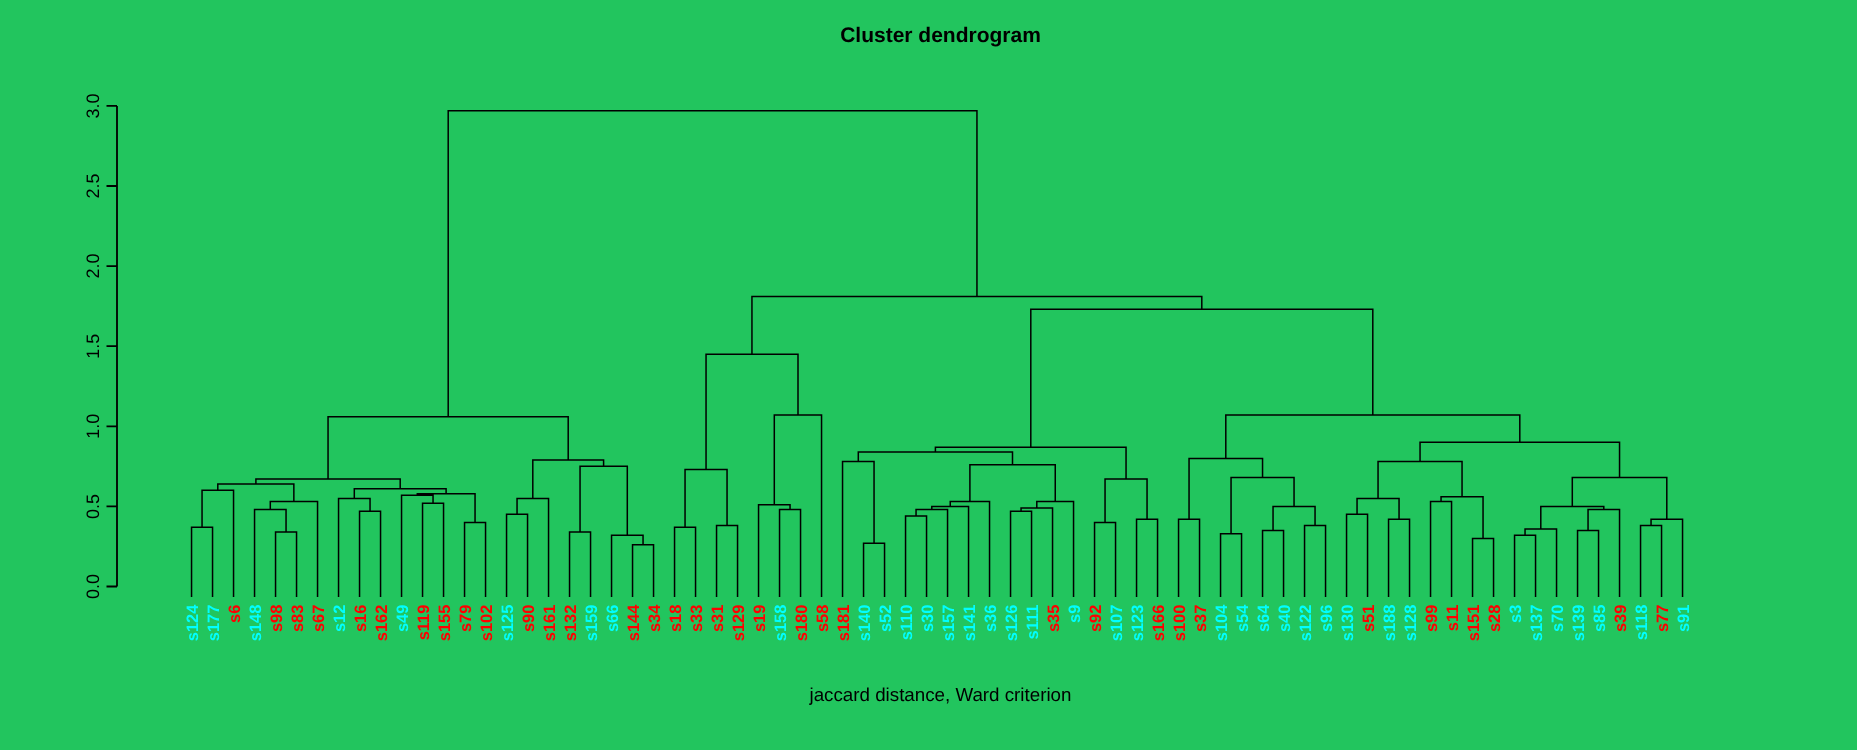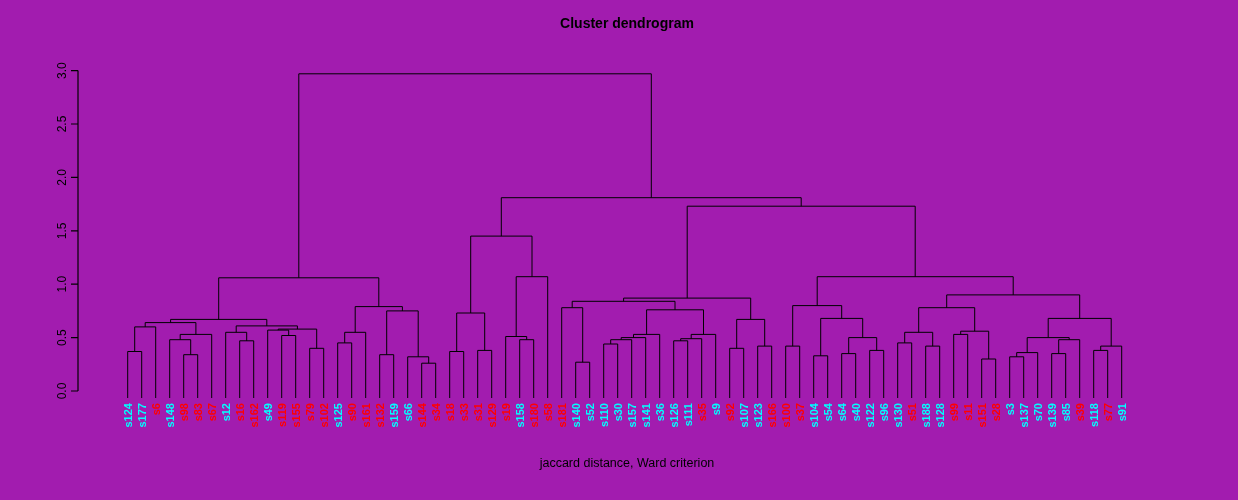--- a/index.html
+++ b/index.html
@@ -1,16 +1,16 @@
 <!DOCTYPE html>
 <html><head>
 <meta charset="utf-8">
 <style>
   html,body{margin:0;padding:0;background:#ffffff;}
-  .wrap{width:1238px;height:500px;position:relative;background:#a21caf;overflow:hidden;
+  .wrap{width:1238px;height:500px;position:relative;background:#22c55e;overflow:hidden;
         font-family:"Liberation Sans","DejaVu Sans",sans-serif;}
   svg text{font-family:"Liberation Sans","DejaVu Sans",sans-serif;}
   .title-text{font-size:14px;font-weight:bold;fill:#000000;}
   .xlab-text{font-size:12.5px;fill:#000000;}
   .tick-text{font-size:12px;fill:#000000;}
   .leaf-text{font-size:11px;font-weight:bold;}
 </style>
 </head>
 <body>
 

